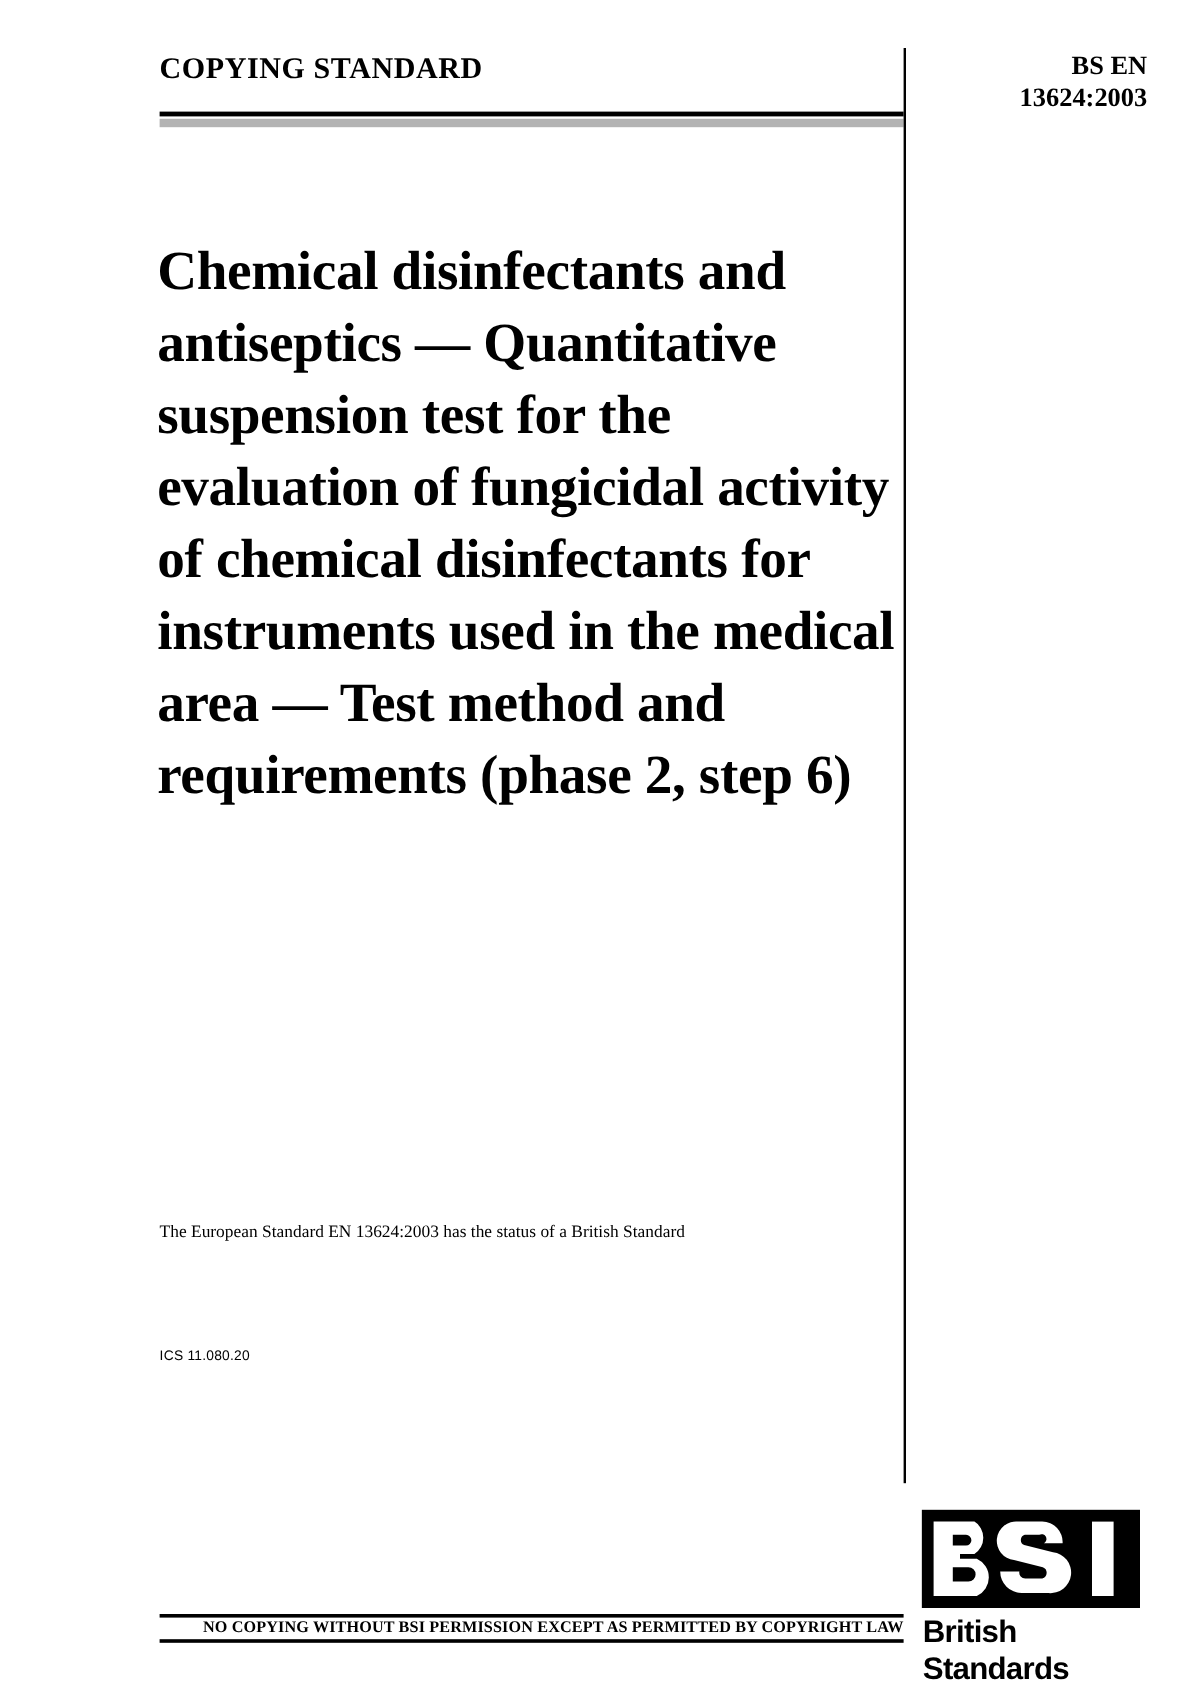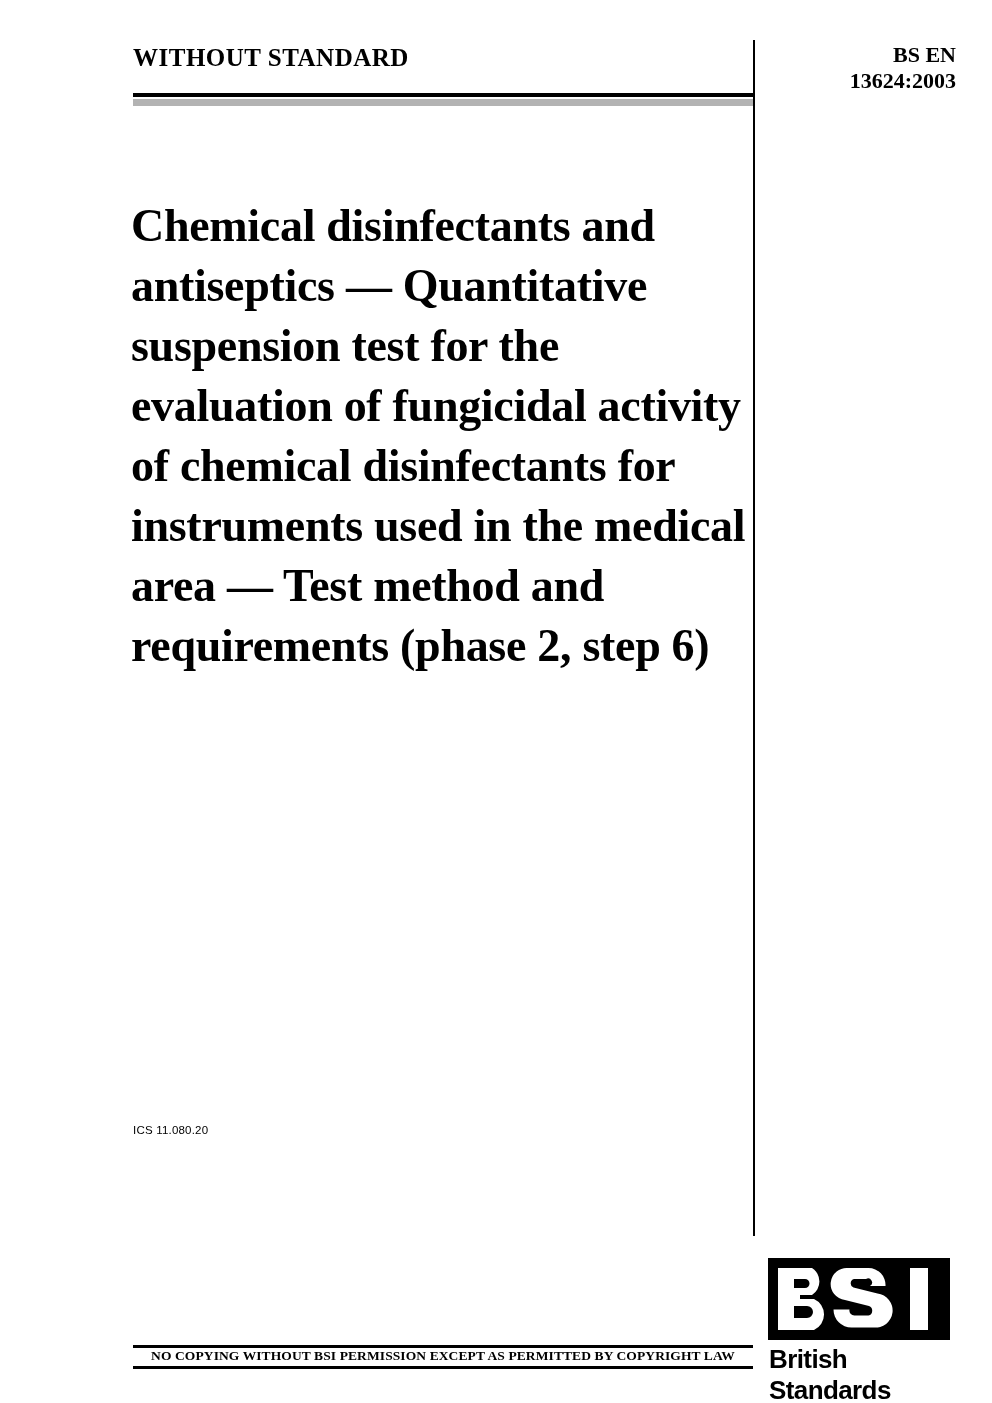--- a/index.html
+++ b/index.html
@@ -130,21 +130,21 @@
     top: 1366px;
     width: 620px;
     height: 3px;
     background: #000000;
   }
   .copyright {
     position: absolute;
     left: 133px;
     top: 1346px;
     width: 620px;
-    text-align: center;
+    text-align: right;
     font-family: "Liberation Serif", serif;
     font-weight: bold;
     font-size: 13.5px;
     line-height: 20px;
     letter-spacing: 0.1px;
   }
 
   
   .logo {
     position: absolute;
@@ -170,31 +170,32 @@
     letter-spacing: -0.6px;
     color: #000000;
   }
 </style>
 </head>
 <body>
 
 <div class="page">
 
   <div class="header">
-    <div class="header-left">WITHOUT STANDARD</div>
+    <div class="header-left">COPYING STANDARD</div>
     <div class="header-right" style="white-space: pre-line;">BS EN
 13624:2003</div>
   </div>
 
   <div class="rule-thick"></div>
   <div class="rule-grey"></div>
   <div class="v-divider"></div>
 
   <div class="title">Chemical disinfectants and antiseptics — Quantitative suspension test for the evaluation of fungicidal activity of chemical disinfectants for instruments used in the medical area — Test method and requirements (phase 2, step 6)</div>
 
+  <div class="status-note">The European Standard EN 13624:2003 has the status of a British Standard</div>
 
   <div class="ics">ICS 11.080.20</div>
 
   <div class="bottom-rule-top"></div>
   <div class="copyright">NO COPYING WITHOUT BSI PERMISSION EXCEPT AS PERMITTED BY COPYRIGHT LAW</div>
   <div class="bottom-rule-bottom"></div>
 
   <div class="logo">
     <svg class="logo-mark" viewBox="0 0 182 82" xmlns="http://www.w3.org/2000/svg">
       <rect x="0" y="0" width="182" height="82" fill="#000000"></rect>

